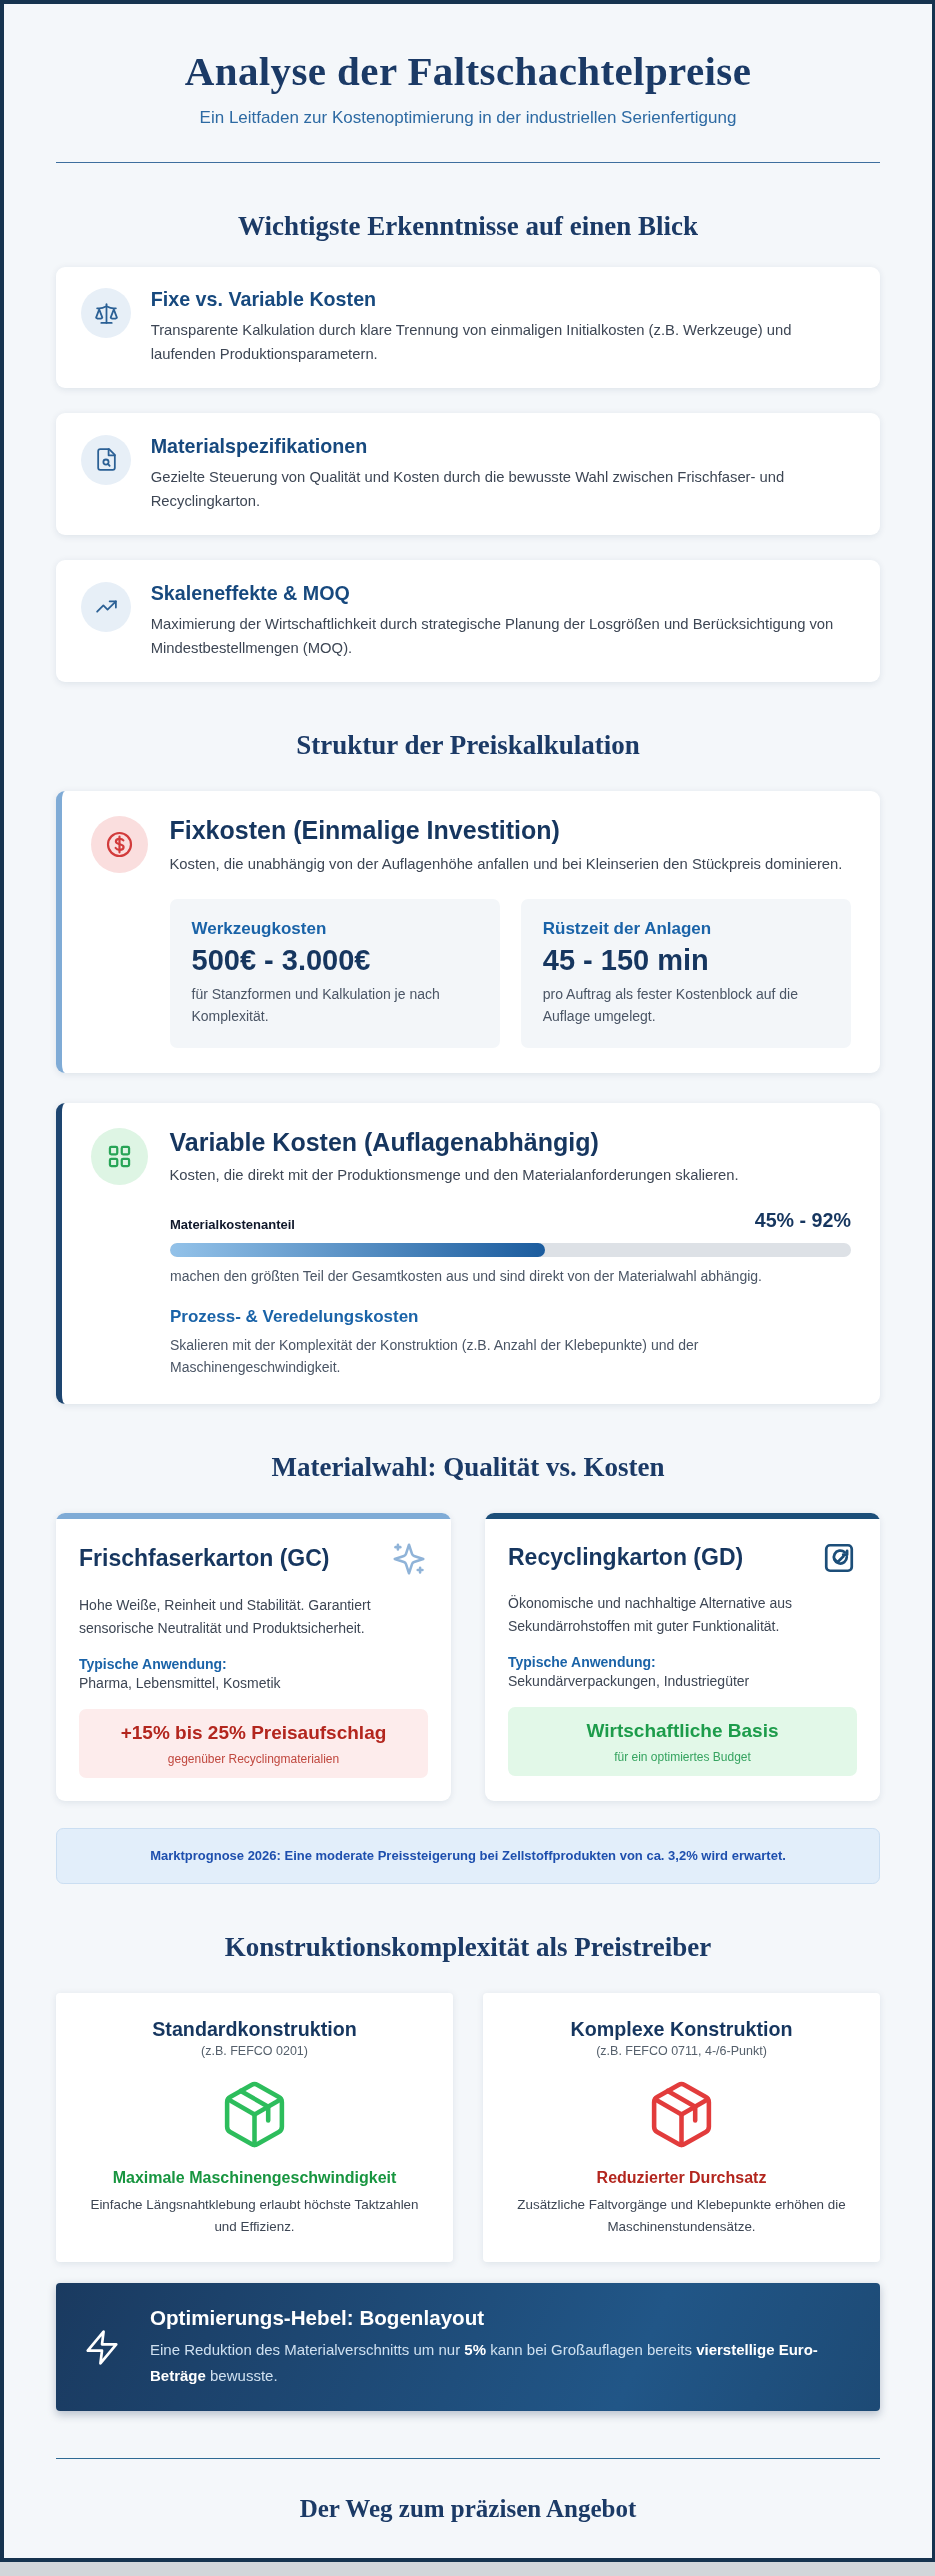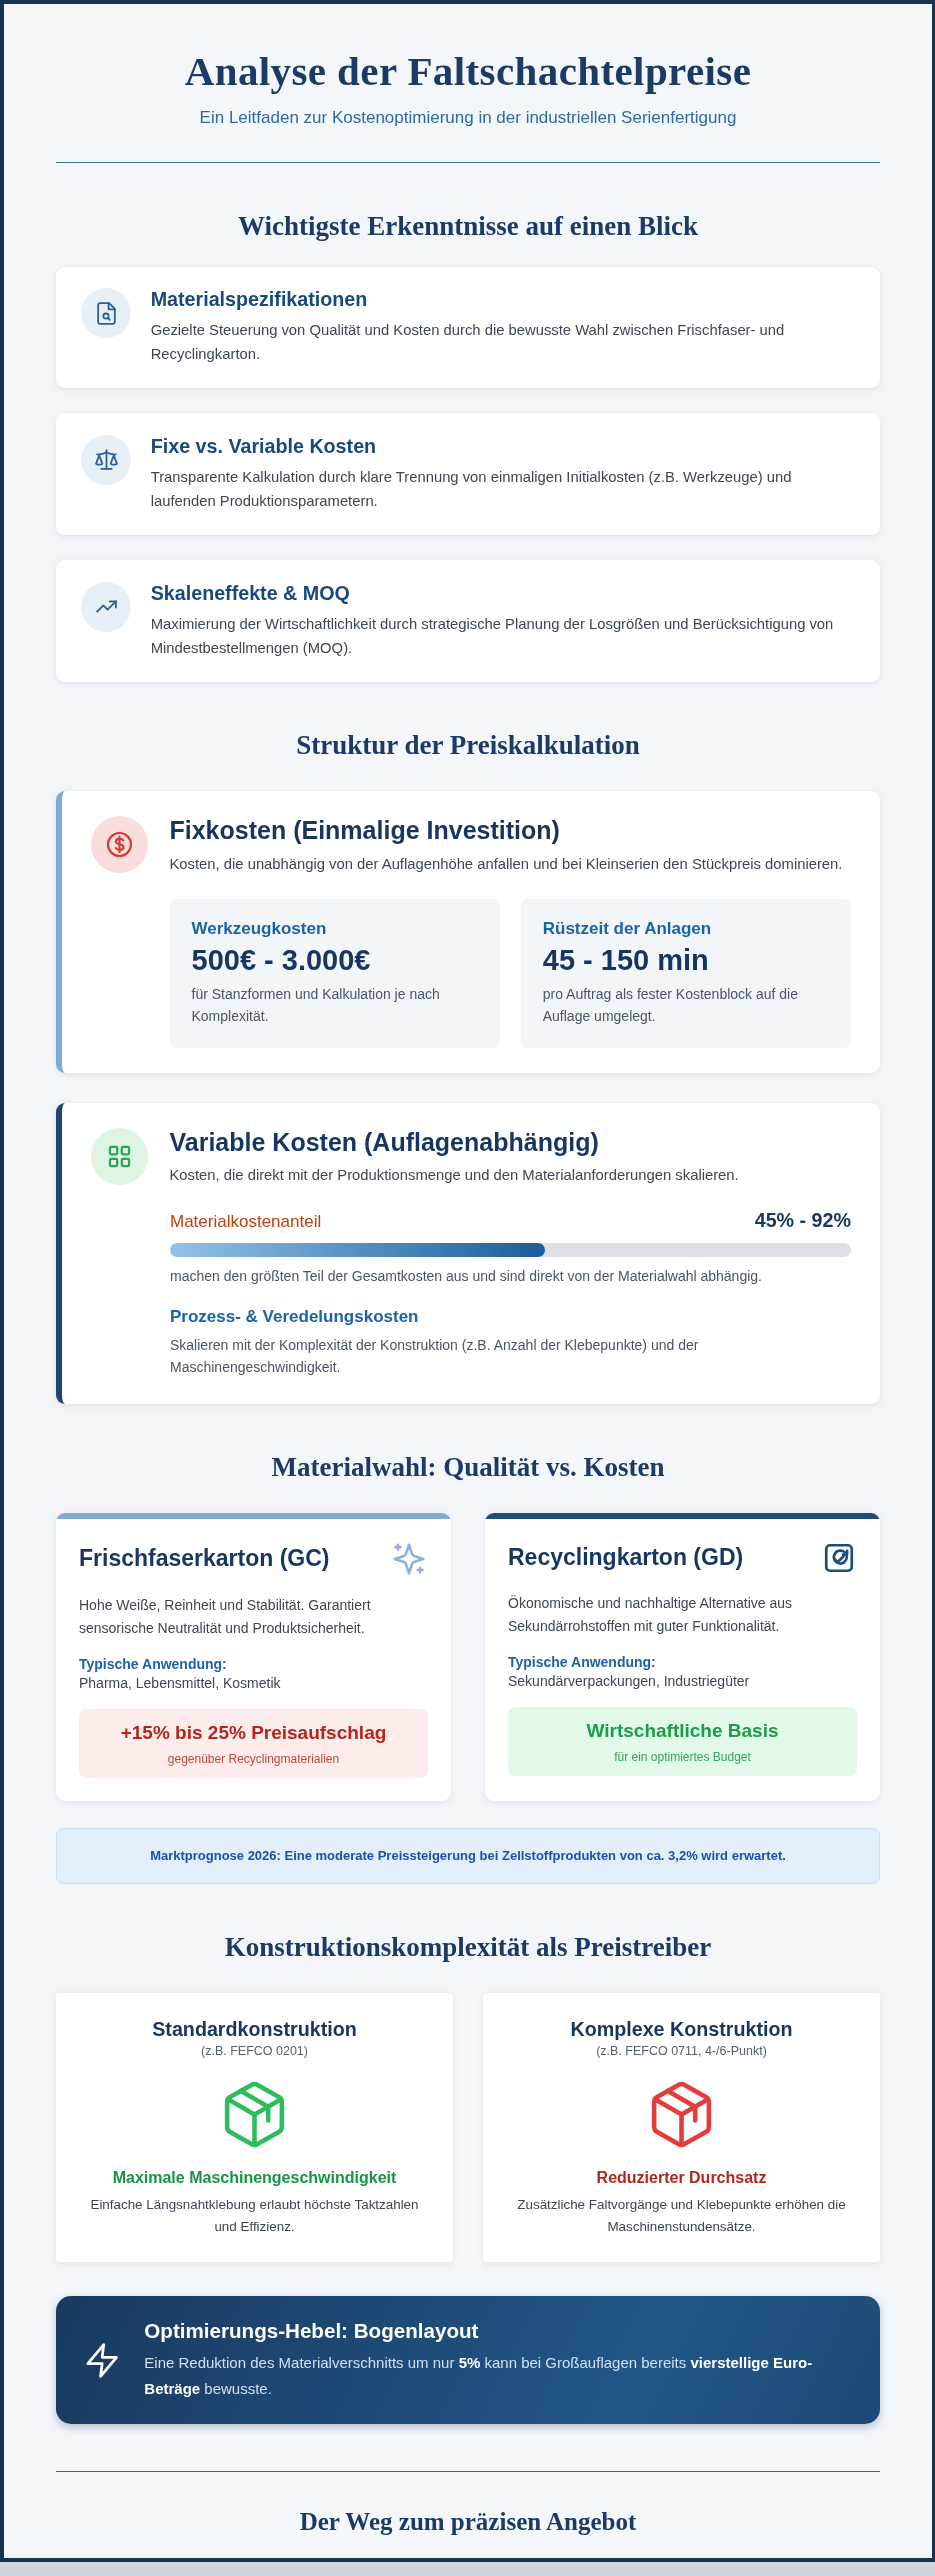--- a/index.html
+++ b/index.html
@@ -35,21 +35,21 @@
   .calc-circle.green { background:#def5e4; }
   .calc-head h3 { font-size:25px; color:#16365f; margin-bottom:7.2px; }
   .calc-head p { font-size:14.8px; color:#3d4654; line-height:1.6; }
   .stat-grid { margin-top:23px; margin-left:79px; display:grid; grid-template-columns:1fr 1fr; gap:21.5px; }
   .stat-box { background:#f3f6f9; border-radius:7.2px; padding:19.7px 21.5px; }
   .stat-box .lbl { font-size:17px; font-weight:700; color:#1a63a8; }
   .stat-box .val { margin-top:5.4px; font-size:29px; font-weight:700; color:#16365f; }
   .stat-box .cap { margin-top:7.2px; font-size:14px; color:#4a5565; line-height:1.55; }
   .var-body { margin-left:79px; }
   .share-row { margin-top:21.5px; display:flex; justify-content:space-between; align-items:flex-end; }
-  .share-row .lbl { font-size:17px; font-weight:400; color:#c2410c; }
+  .share-row .lbl { font-size:13px; font-weight:700; color:#0f172a; }
   .share-row .val { font-size:19.7px; font-weight:700; color:#16365f; }
   .bar-track { margin-top:10.7px; height:14.3px; border-radius:7.2px; background:#dde1e6; overflow:hidden; }
   .bar-fill { height:100%; border-radius:7.2px; background:linear-gradient(90deg,#93c2e9,#1b5c9e); }
   .bar-cap { margin-top:10.7px; font-size:14px; color:#4a5565; }
   .proc-lbl { margin-top:23px; font-size:17px; font-weight:700; color:#1a63a8; }
   .proc-cap { margin-top:7.2px; font-size:14px; color:#4a5565; line-height:1.6; max-width:572px; }
 
   
   .mat-grid { margin-top:30px; display:grid; grid-template-columns:1fr 1fr; gap:34px; }
   .mat-card { background:#fff; border-radius:9px; box-shadow:0 1.8px 7.2px rgba(15,40,80,.09); padding:27px 23px 23px; position:relative; overflow:hidden; }
@@ -77,21 +77,21 @@
   .con-grid { margin-top:30px; display:grid; grid-template-columns:1fr 1fr; gap:30px; }
   .con-card { background:#fff; border-radius:4px; box-shadow:0 1.8px 7.2px rgba(15,40,80,.09); padding:25px 23px; text-align:center; }
   .con-card h3 { font-size:19.7px; color:#16365f; }
   .con-card .sub { margin-top:3.6px; font-size:12.5px; color:#55606c; }
   .con-card .pkg { margin:19.7px auto 0; }
   .con-card .result { margin-top:18px; font-size:16px; font-weight:700; }
   .con-card .result.good { color:#189540; }
   .con-card .result.bad { color:#b3261e; }
   .con-card .body { margin-top:7.2px; font-size:13.4px; color:#3d4654; line-height:1.6; }
 
-  .opti { margin-top:34px; border-radius:15px; background:linear-gradient(115deg,#1a3a60 0%,#215687 70%,#1d4a75 100%); box-shadow:0 3.6px 9px rgba(15,40,80,.25); padding:23px 27px; display:flex; gap:23px; align-items:center; color:#fff; }
+  .opti { margin-top:21px; border-radius:4px; background:linear-gradient(115deg,#1a3a60 0%,#215687 70%,#1d4a75 100%); box-shadow:0 3.6px 9px rgba(15,40,80,.25); padding:23px 27px; display:flex; gap:29px; align-items:center; color:#fff; }
   .opti h3 { font-size:20.6px; margin-bottom:7.2px; }
   .opti p { font-size:15px; color:#cfe0f0; line-height:1.7; }
   .opti p b { color:#fff; }
 
   .foot-rule { margin-top:47px; border:none; border-top:1.8px solid #2e6a94; }
   .foot-h { margin-top:36px; text-align:center; font-size:25px; font-weight:700; color:#1b3a66; }
 
   svg { display:block; }
 </style>
 </head>
@@ -102,49 +102,49 @@
     <div class="content">
 
       <header class="hero">
         <h1 class="serif hero-title">Analyse der Faltschachtelpreise</h1>
         <div class="hero-sub">Ein Leitfaden zur Kostenoptimierung in der industriellen Serienfertigung</div>
         <hr class="hero-rule">
       </header>
 
       <h2 class="serif section-h">Wichtigste Erkenntnisse auf einen Blick</h2>
       <div class="cards">
-
-        <div class="icard">
-          <div class="icircle">
-            <svg width="25" height="25" viewBox="0 0 24 24" fill="none" stroke="#2b6095" stroke-width="1.7" stroke-linecap="round" stroke-linejoin="round">
-              <path d="M14.5 2H6a2 2 0 0 0-2 2v16a2 2 0 0 0 2 2h12a2 2 0 0 0 2-2V7.5L14.5 2z"></path>
-                <path d="M14 2v6h6"></path>
-                <circle cx="11.5" cy="14.5" r="2.5"></circle>
-                <path d="M13.3 16.3 15 18"></path>
-            </svg>
-          </div>
-          <div>
-            <h3>Materialspezifikationen</h3>
-            <p>Gezielte Steuerung von Qualität und Kosten durch die bewusste Wahl zwischen Frischfaser- und Recyclingkarton.</p>
-          </div>
-        </div>
 
         <div class="icard">
           <div class="icircle">
             <svg width="25" height="25" viewBox="0 0 24 24" fill="none" stroke="#2b6095" stroke-width="1.7" stroke-linecap="round" stroke-linejoin="round">
               <path d="m16 16 3-8 3 8c-.87.65-1.92 1-3 1s-2.13-.35-3-1Z"></path>
                 <path d="m2 16 3-8 3 8c-.87.65-1.92 1-3 1s-2.13-.35-3-1Z"></path>
                 <path d="M7 21h10"></path>
                 <path d="M12 3v18"></path>
                 <path d="M3 7h2c2 0 5-1 7-2 2 1 5 2 7 2h2"></path>
             </svg>
           </div>
           <div>
             <h3>Fixe vs. Variable Kosten</h3>
             <p>Transparente Kalkulation durch klare Trennung von einmaligen Initialkosten (z.B. Werkzeuge) und laufenden Produktionsparametern.</p>
+          </div>
+        </div>
+
+        <div class="icard">
+          <div class="icircle">
+            <svg width="25" height="25" viewBox="0 0 24 24" fill="none" stroke="#2b6095" stroke-width="1.7" stroke-linecap="round" stroke-linejoin="round">
+              <path d="M14.5 2H6a2 2 0 0 0-2 2v16a2 2 0 0 0 2 2h12a2 2 0 0 0 2-2V7.5L14.5 2z"></path>
+                <path d="M14 2v6h6"></path>
+                <circle cx="11.5" cy="14.5" r="2.5"></circle>
+                <path d="M13.3 16.3 15 18"></path>
+            </svg>
+          </div>
+          <div>
+            <h3>Materialspezifikationen</h3>
+            <p>Gezielte Steuerung von Qualität und Kosten durch die bewusste Wahl zwischen Frischfaser- und Recyclingkarton.</p>
           </div>
         </div>
 
         <div class="icard">
           <div class="icircle">
             <svg width="25" height="25" viewBox="0 0 24 24" fill="none" stroke="#2b6095" stroke-width="1.7" stroke-linecap="round" stroke-linejoin="round">
               <path d="M3 17l6-6 4 4 8-8"></path>
                 <path d="M15 7h6v6"></path>
             </svg>
           </div>

